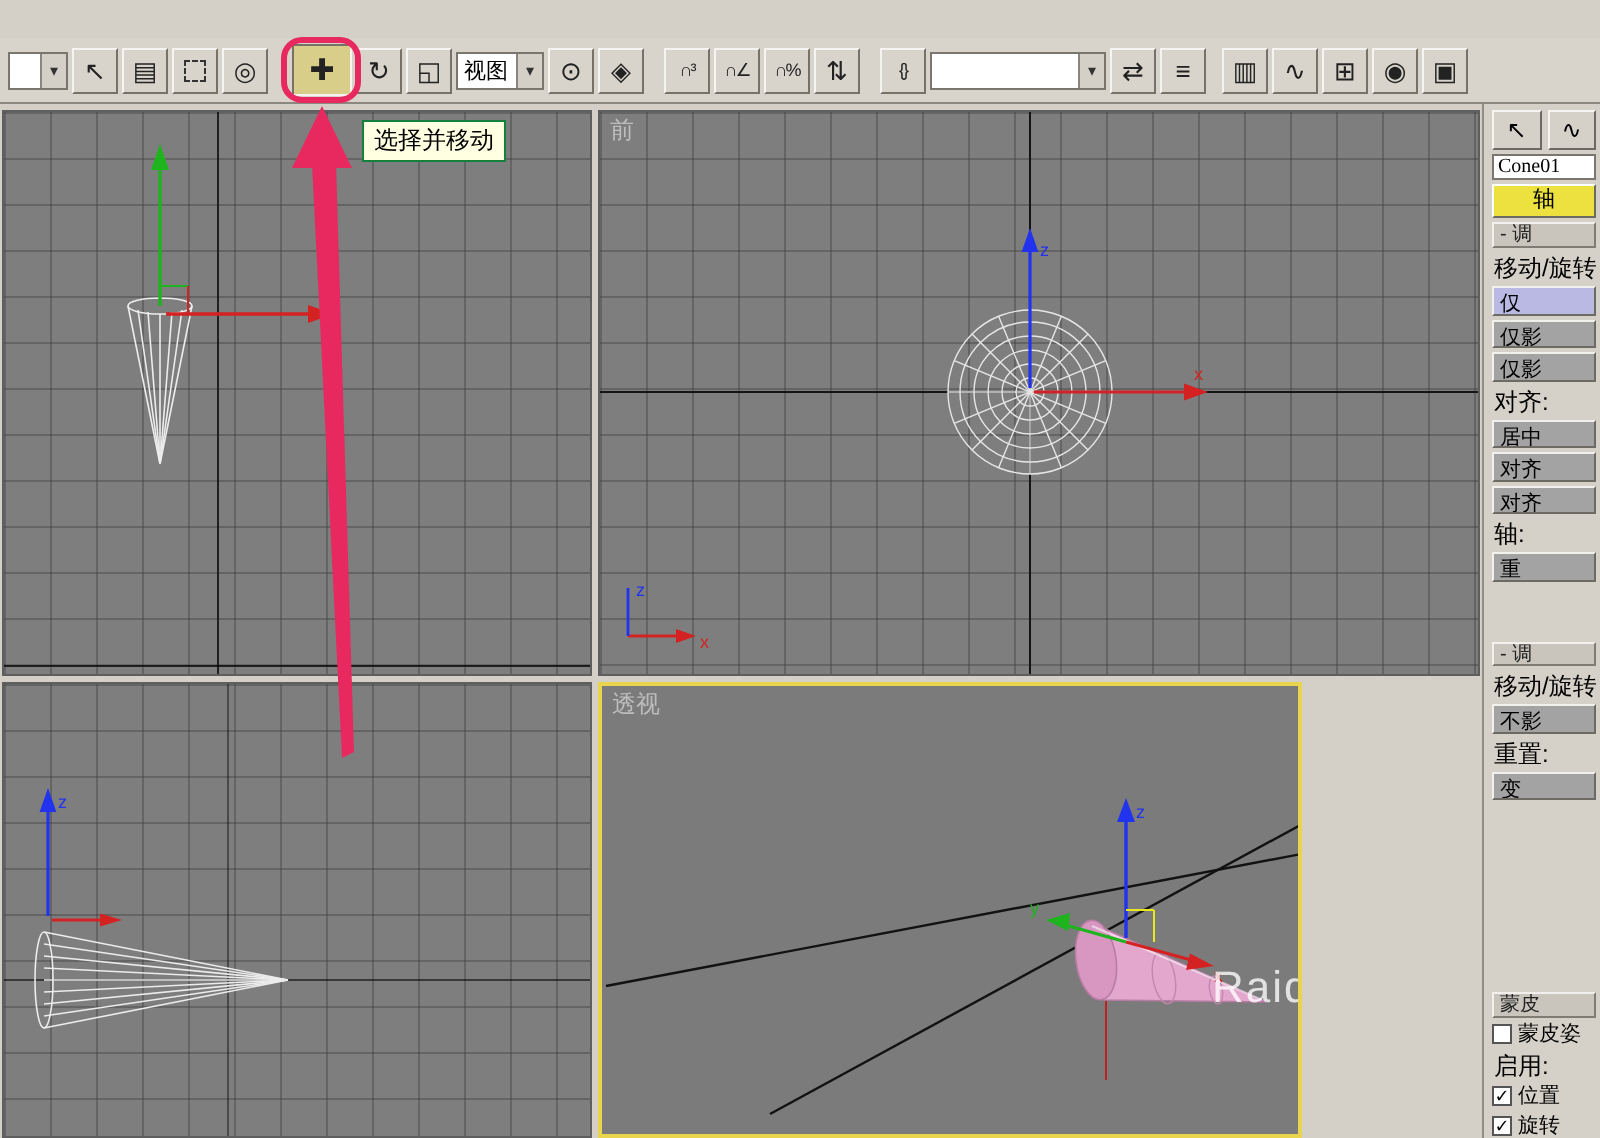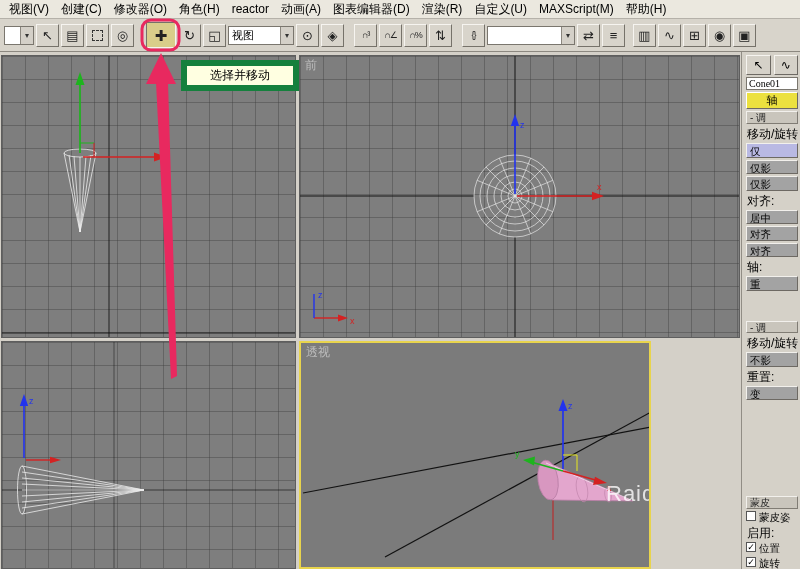--- a/index.html
+++ b/index.html
@@ -30,46 +30,33 @@
   
   .cmdpanel{position:absolute;left:741px;top:52px;width:59px;height:517px;background:#d5d1c8;border-left:1px solid #918d85;padding:3px 2px 0 4px;font-size:10.5px;display:flex;flex-direction:column;gap:2px;overflow:hidden}
   .cp-row{display:flex;gap:3px}
   .cp-btn{width:25px;height:20px;background:#d5d1c8;border:1px solid;border-color:#f6f4f0 #6d6963 #6d6963 #f6f4f0;display:flex;align-items:center;justify-content:center;font-size:12px}
   .cp-field{width:100%;height:15px;font-size:10px;border:1px solid #7a766e;padding:0 2px;background:#fff;font-family:Liberation Serif, serif}
   .cp-tab{height:17px;background:#ece13f;border:1px solid;border-color:#fff #6d6963 #6d6963 #fff;text-align:center;font-size:11px;line-height:15px}
   .cp-roll{height:14px;background:#c9c5bc;border:1px solid;border-color:#f2f0ec #807c74 #807c74 #f2f0ec;font-size:10px;line-height:12px;padding-left:3px;color:#222;overflow:hidden;white-space:nowrap}
   .cp-btnw{height:16px;background:#a3a3a3;border:1px solid;border-color:#f2f0ec #6d6963 #6d6963 #f2f0ec;text-align:left;padding:1px 0 0 3px;font-size:10.5px;overflow:hidden;white-space:nowrap}
   .cp-btnw.active{background:#b9b9e3}
   .cp-label{font-size:12px;padding-left:1px;overflow:hidden;white-space:nowrap}
-  .cp-check{display:flex;align-items:flex-start;gap:3px;font-size:10.5px;overflow:hidden;white-space:nowrap}
+  .cp-check{display:flex;align-items:center;gap:3px;font-size:10.5px;overflow:hidden;white-space:nowrap}
   .cb{flex:0 0 auto;width:10px;height:10px;background:#fff;border:1px solid #555;font-size:9px;line-height:9px;text-align:center}
   .sp28{height:26px;flex:0 0 auto}.sp100{height:92px;flex:0 0 auto}
 
   
-  .tooltip{position:absolute;left:181px;top:60px;background:#ffffe1;border:6px solid #15803d;padding:1px 23px;font-size:12px;z-index:60;white-space:nowrap}
+  .tooltip{position:absolute;left:181px;top:60px;background:#ffffe1;border:1px solid #15803d;padding:1px 5px;font-size:12px;z-index:60;white-space:nowrap}
   .annotation{position:absolute;left:0;top:0;z-index:70;pointer-events:none}
 </style>
 </head>
 <body>
 
 <div class="app">
 
-  <div class="menubar">
-    <span class="menu-item">视图(V)</span>
-    <span class="menu-item">创建(C)</span>
-    <span class="menu-item">修改器(O)</span>
-    <span class="menu-item">角色(H)</span>
-    <span class="menu-item">reactor</span>
-    <span class="menu-item">动画(A)</span>
-    <span class="menu-item">图表编辑器(D)</span>
-    <span class="menu-item">渲染(R)</span>
-    <span class="menu-item">自定义(U)</span>
-    <span class="menu-item">MAXScript(M)</span>
-    <span class="menu-item">帮助(H)</span>
-  </div>
 
   <div class="toolbar">
     <div class="tcombo" style="width:30px">
         <span class="caret">▾</span>
       </div>
     <div class="tbtn">
         <span>↖</span>
       </div>
     <div class="tbtn">
         <span>▤</span>
@@ -83,21 +70,21 @@
     <div class="spacer8"></div>
     <div class="tbtn tool-active">
         <span>✚</span>
       </div>
     <div class="tbtn">
         <span>↻</span>
       </div>
     <div class="tbtn">
         <span>◱</span>
       </div>
-    <div class="tcombo" style="width:66px">
+    <div class="tcombo" style="width:44px">
         <span>视图</span>
         <span class="caret">▾</span>
       </div>
     <div class="tbtn">
         <span>⊙</span>
       </div>
     <div class="tbtn">
         <span>◈</span>
       </div>
     <div class="spacer6"></div>

